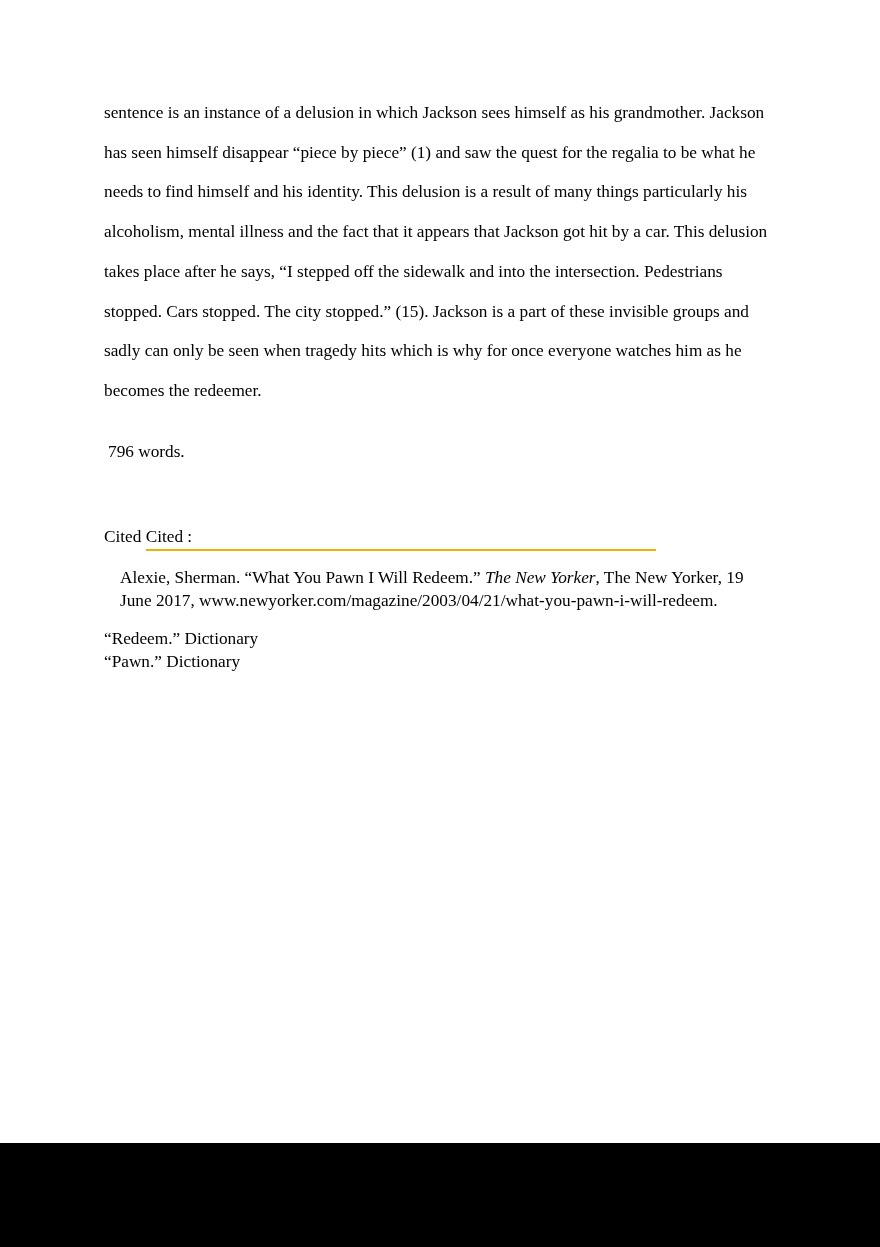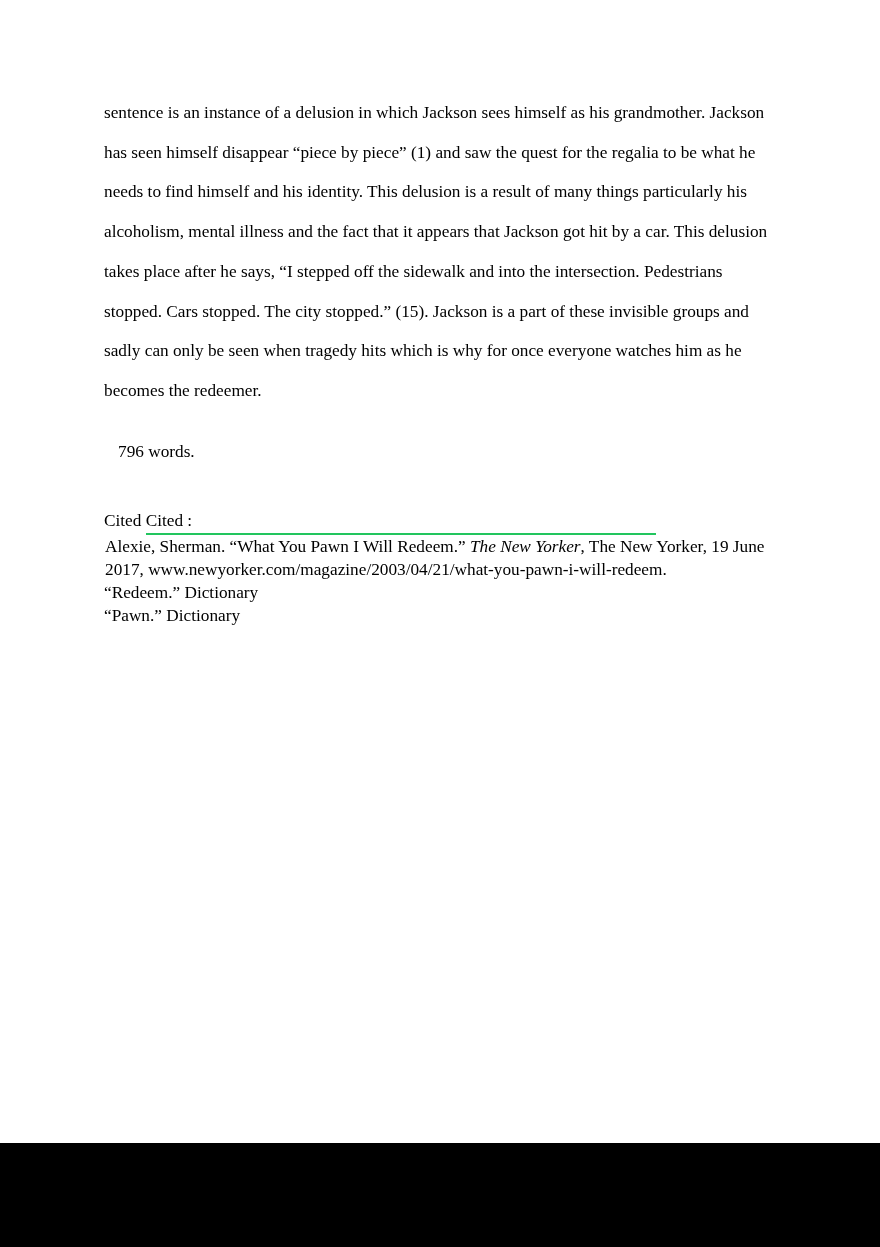--- a/index.html
+++ b/index.html
@@ -29,37 +29,38 @@
   }
   .body-par {
     margin: 0;
     line-height: 39.7px;
     text-align: left;
   }
   .body-par.indented {
     text-indent: 48px;
   }
   .word-count {
-    margin: 21px 0 0 14px;
+    margin: 21px 0 0 4px;
     line-height: 39.7px;
   }
   .works-cited {
     margin-top: 39px;
     line-height: 22.7px;
   }
   .wc-heading {
     margin: 0;
   }
   .wc-underlined {
     display: inline-block;
     width: 510px;
-    border-bottom: 2px solid #22c55e;
+    border-bottom: 2px solid #eab308;
+    margin-top: 16px;
   }
   .wc-citation {
-    margin: 1px;
+    margin: 16px;
   }
   .wc-citation .italic {
     font-style: italic;
   }
   .wc-entry {
     margin: 0;
   }
   .bottom-band {
     width: 880px;
     height: 104px;

